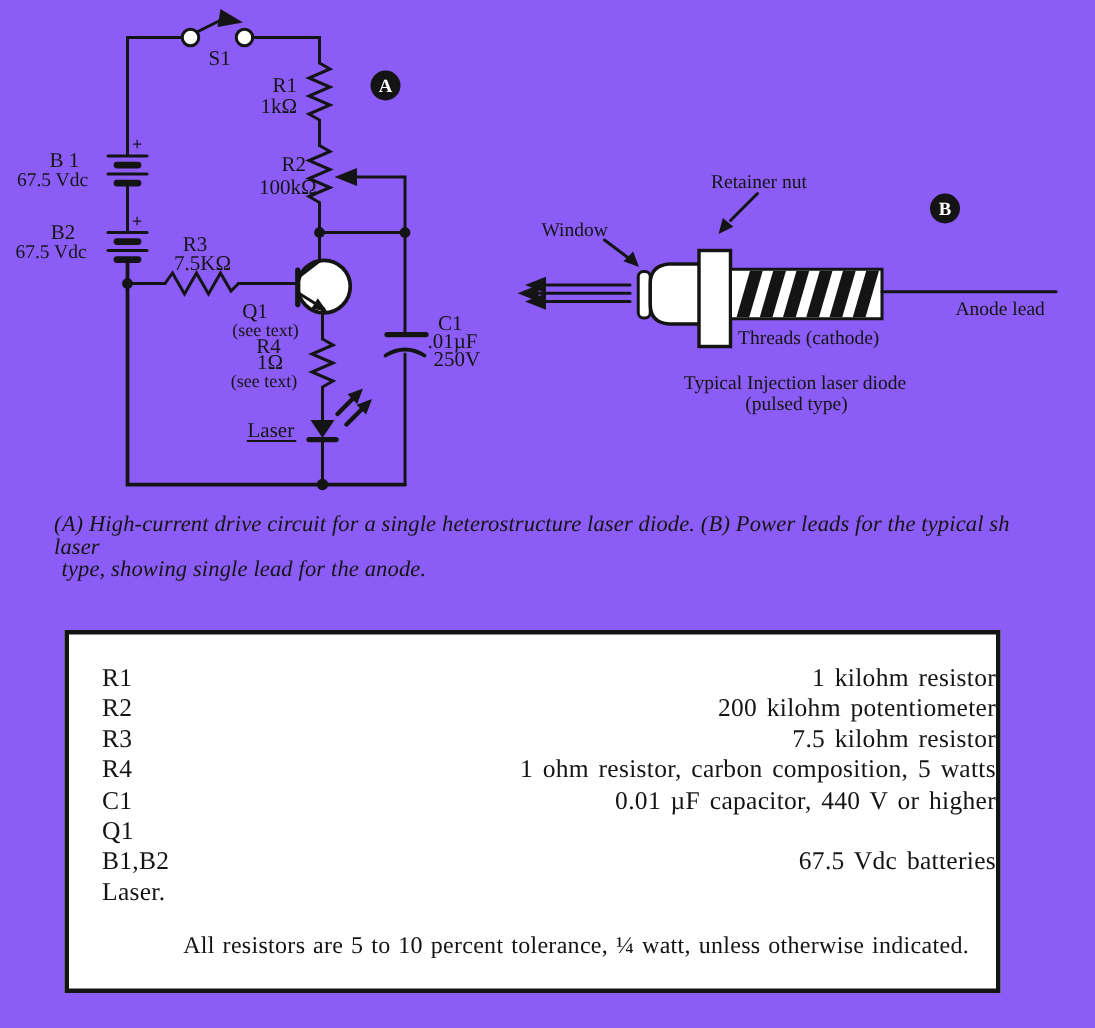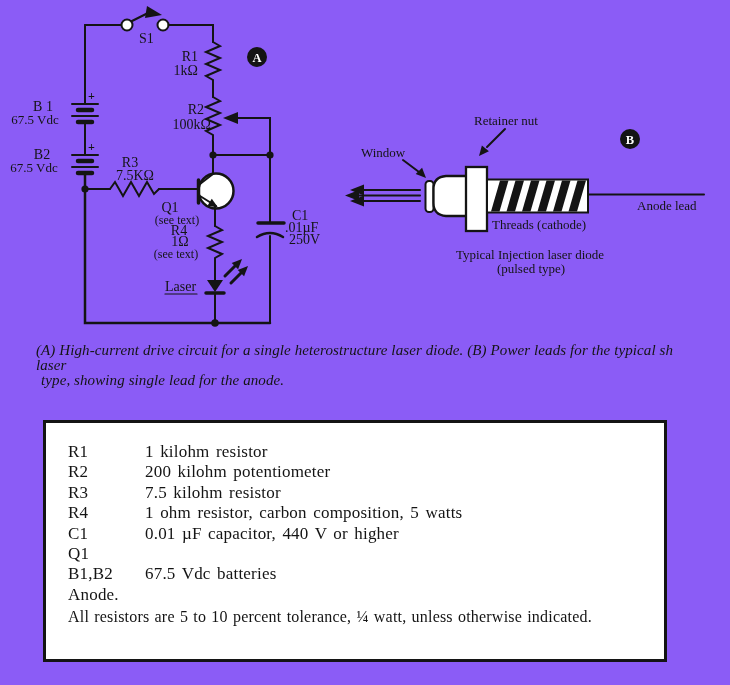--- a/index.html
+++ b/index.html
@@ -14,23 +14,23 @@
   .plus{font-size:12px;font-weight:bold;}
   .caption{position:absolute;left:36px;top:343px;width:660px;
            font-style:italic;font-size:15px;line-height:15px;letter-spacing:0.1px;}
   .caption .l2{padding-left:5px;}
   .parts-box{position:absolute;left:43px;top:420px;width:624px;height:242px;
              border:3px solid #141414;box-sizing:border-box;background:#fff;}
   .parts-rows{padding-top:19px;}
   .p-row{display:flex;padding-left:22px;line-height:20.4px;font-size:17px;
          letter-spacing:0.2px;word-spacing:2px;}
   .p-ref{width:77px;flex:none;}
-  .p-desc{flex:1;}
-  .p-note{margin-top:2px;padding-left:22px;padding-right:18px;font-size:16px;
-          line-height:20px;letter-spacing:0.2px;word-spacing:1px;}
+  .p-desc{flex:1;text-align:right;}
+  .p-note{margin-top:16px;padding-left:22px;padding-right:18px;font-size:16px;
+          line-height:20px;letter-spacing:0.2px;word-spacing:1px;text-align:right;}
 </style>
 </head>
 <body>
 
 <div class="page">
 
 <svg width="730" height="340" viewBox="0 0 730 340">
   <g stroke="#141414" stroke-width="2" fill="none" stroke-linecap="round">
 
     <g>
@@ -224,19 +224,19 @@
       <span class="p-desc">0.01 µF capacitor, 440 V or higher</span>
     </div>
     <div class="p-row">
       <span class="p-ref">Q1</span>
     </div>
     <div class="p-row">
       <span class="p-ref">B1,B2</span>
       <span class="p-desc">67.5 Vdc batteries</span>
     </div>
     <div class="p-row">
-      <span class="p-ref">Anode.</span>
+      <span class="p-ref">Laser.</span>
     </div>
   </div>
   <div class="p-note">All resistors are 5 to 10 percent tolerance, ¼ watt, unless otherwise indicated.</div>
 </div>
 
 </div>
 
 </body></html>

